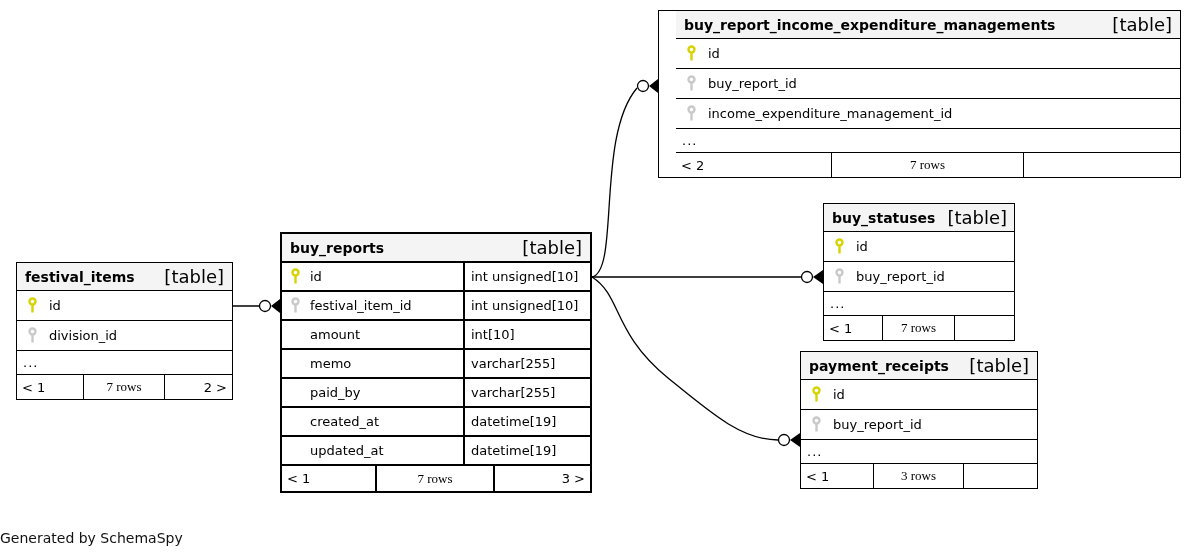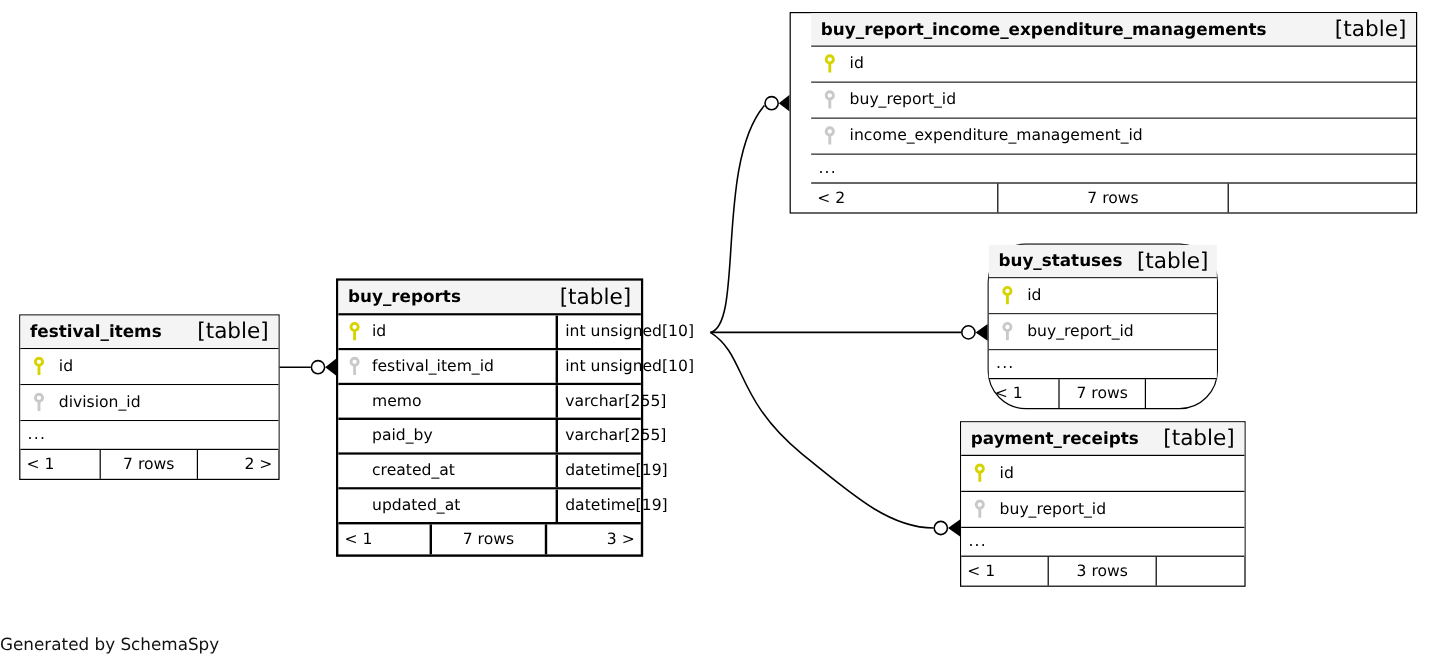--- a/index.html
+++ b/index.html
@@ -29,21 +29,21 @@
   .ctype { border-left:2px solid #000; height:100%; display:flex; align-items:center;
            padding-left:6px; white-space:nowrap; flex:1 1 auto;text-align:center; }
   .namecell { width:181px; flex:0 0 181px; display:flex; align-items:center; height:100%; }
 
   .dots { height:24px; padding-left:6px; align-items:center; letter-spacing:1px; }
 
   .foot { display:flex; height:24px; font-size:13px; }
   .focus .foot { height:25px; }
   .foot span { display:flex; align-items:center; height:100%; }
   .f-left   { width:31%; padding-left:5px; justify-content:flex-start; border-right:1px solid #000; }
-  .f-center { width:38%; justify-content:center; border-right:1px solid #000; }
+  .f-center { width:38%; justify-content:center; border-right:1px solid #000;font-family:Liberation Serif, serif; }
   .f-right  { width:31%; padding-right:5px; justify-content:flex-end; }
   .focus .f-left, .focus .f-center { border-right:2px solid #000; }
 
   #footer-note { position:absolute; left:0; top:530px; font-size:14px; color:#111; z-index:1; }
 </style>
 </head>
 <body>
 
 <div id="canvas">
 
@@ -105,21 +105,21 @@
       <span class="cname">income_expenditure_management_id</span>
     </div>
     <div class="row dots">...</div>
     <div class="foot">
       <span class="f-left">&lt; 2</span>
       <span class="f-center">7 rows</span>
       <span class="f-right"></span>
     </div>
   </div>
 
-  <div class="tbl" style="left:823px; top:203px; width:192px;border-radius:32px;">
+  <div class="tbl" style="left:823px; top:203px; width:192px;">
     <div class="hdr">
       <span class="tname">buy_statuses</span>
       <span class="ttag">[table]</span>
     </div>
     <div class="row">
       <span class="keycell pk">
           <svg width="11" height="17" viewBox="0 0 11 17">
             <circle cx="5.5" cy="4.5" r="3" fill="none" stroke="currentColor" stroke-width="2.4"></circle>
             <path d="M5.5 7.5 V15.5" stroke="currentColor" stroke-width="2.4" fill="none"></path>
           </svg>
@@ -167,21 +167,21 @@
       <span class="cname">buy_report_id</span>
     </div>
     <div class="row dots">...</div>
     <div class="foot">
       <span class="f-left">&lt; 1</span>
       <span class="f-center">3 rows</span>
       <span class="f-right"></span>
     </div>
   </div>
 
-  <div class="tbl focus" style="left:280px; top:232px; width:256px;">
+  <div class="tbl focus" style="left:280px; top:232px; width:312px;">
     <div class="hdr">
       <span class="tname">buy_reports</span>
       <span class="ttag">[table]</span>
     </div>
     <div class="row">
       <span class="namecell">
           <span class="keycell pk">
             <svg width="11" height="17" viewBox="0 0 11 17">
               <circle cx="5.5" cy="4.5" r="3" fill="none" stroke="currentColor" stroke-width="2.4"></circle>
               <path d="M5.5 7.5 V15.5" stroke="currentColor" stroke-width="2.4" fill="none"></path>
@@ -199,20 +199,27 @@
               <path d="M5.5 7.5 V15.5" stroke="currentColor" stroke-width="2.4" fill="none"></path>
             </svg>
           </span>
           <span class="cname">festival_item_id</span>
         </span>
       <span class="ctype">int unsigned[10]</span>
     </div>
     <div class="row">
       <span class="namecell">
           <span class="keycell"></span>
+          <span class="cname">amount</span>
+        </span>
+      <span class="ctype">int[10]</span>
+    </div>
+    <div class="row">
+      <span class="namecell">
+          <span class="keycell"></span>
           <span class="cname">memo</span>
         </span>
       <span class="ctype">varchar[255]</span>
     </div>
     <div class="row">
       <span class="namecell">
           <span class="keycell"></span>
           <span class="cname">paid_by</span>
         </span>
       <span class="ctype">varchar[255]</span>

